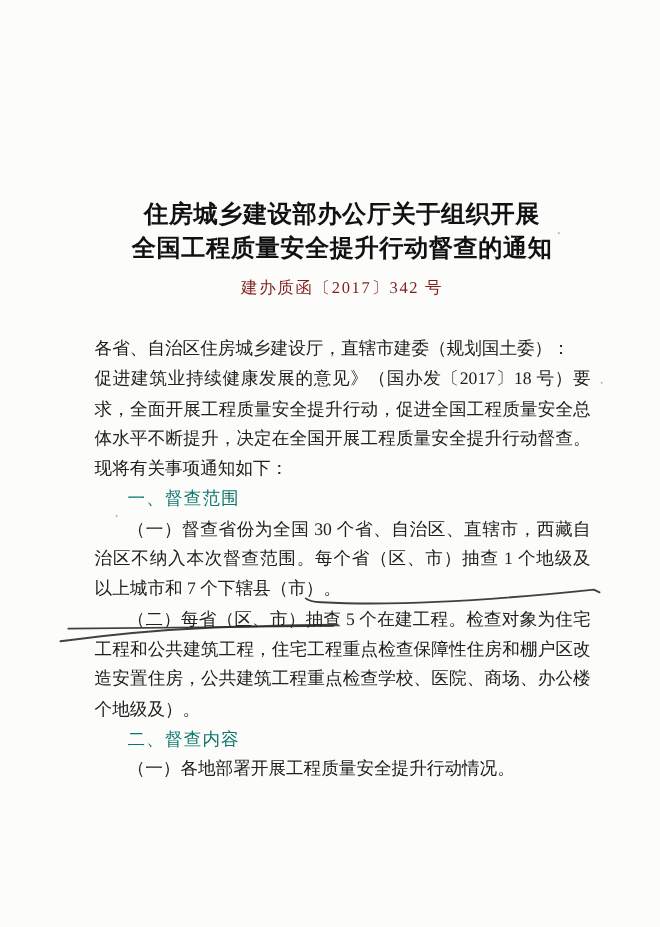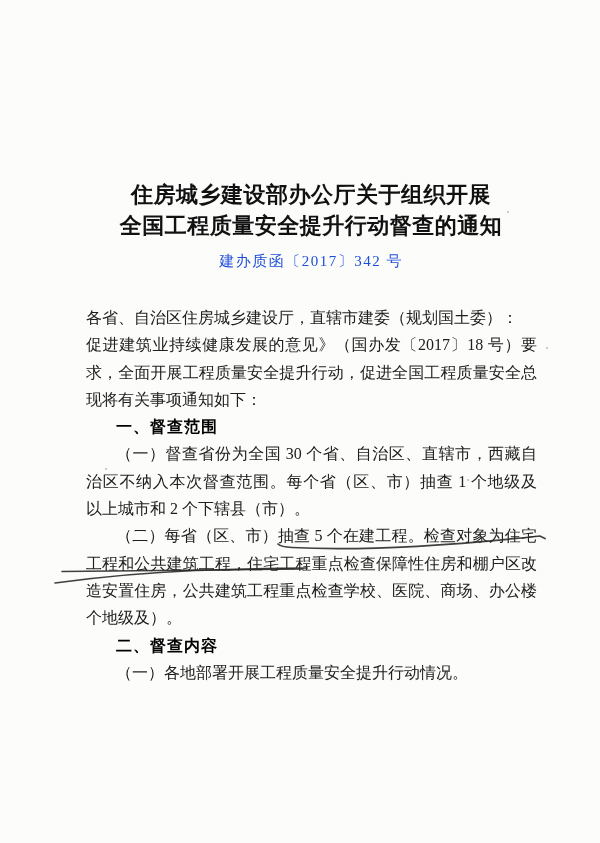--- a/index.html
+++ b/index.html
@@ -24,43 +24,43 @@
     white-space: nowrap;
   }
   .title1 { top: 180px; }
   .title2 { top: 211px; }
 
   .docnum {
     position: absolute; left: 85px; width: 452px; top: 252px;
     text-align: center;
     font-size: 15px;
     letter-spacing: 1.5px;
-    color: #1d4ed8;
+    color: #7f1d1d;
     white-space: nowrap;
   }
 
   .bodyblock {
     position: absolute; left: 86px; top: 304px; width: 451px;
     font-size: 16px;
     color: #202020;
   }
   .line {
     height: 27.3px; line-height: 27.3px;
     white-space: nowrap;
   }
   .line.jst {
     white-space: normal;
     text-align: justify;
     text-align-last: justify;
   }
   .line.ind { padding-left: 30px; }
   .line.hd {
     font-family: "Liberation Sans", "DejaVu Sans", sans-serif;
-    font-weight: 700;
-    color: #000000;
+    font-weight: 400;
+    color: #0f766e;
     letter-spacing: 1px;
   }
 
   svg.marks {
     position: absolute; inset: 0;
     pointer-events: none;
   }
   .speck {
     position: absolute; width: 2px; height: 2px;
     background: #8f8f8f; border-radius: 50%; opacity: 0.6;
@@ -73,25 +73,26 @@
 
   <div class="title title1">住房城乡建设部办公厅关于组织开展</div>
   <div class="title title2">全国工程质量安全提升行动督查的通知</div>
 
   <div class="docnum">建办质函〔2017〕342 号</div>
 
   <div class="bodyblock">
     <div class="line">各省、自治区住房城乡建设厅，直辖市建委（规划国土委）：</div>
     <div class="line jst">促进建筑业持续健康发展的意见》（国办发〔2017〕18 号）要</div>
     <div class="line jst">求，全面开展工程质量安全提升行动，促进全国工程质量安全总</div>
+    <div class="line jst">体水平不断提升，决定在全国开展工程质量安全提升行动督查。</div>
     <div class="line">现将有关事项通知如下：</div>
     <div class="line ind hd">一、督查范围</div>
     <div class="line ind jst">（一）督查省份为全国 30 个省、自治区、直辖市，西藏自</div>
     <div class="line jst">治区不纳入本次督查范围。每个省（区、市）抽查 1 个地级及</div>
-    <div class="line">以上城市和 2 个下辖县（市）。</div>
+    <div class="line">以上城市和 7 个下辖县（市）。</div>
     <div class="line ind jst">（二）每省（区、市）抽查 5 个在建工程。检查对象为住宅</div>
     <div class="line jst">工程和公共建筑工程，住宅工程重点检查保障性住房和棚户区改</div>
     <div class="line jst">造安置住房，公共建筑工程重点检查学校、医院、商场、办公楼</div>
     <div class="line">个地级及）。</div>
     <div class="line ind hd">二、督查内容</div>
     <div class="line ind">（一）各地部署开展工程质量安全提升行动情况。</div>
   </div>
 
   <svg class="marks" width="600" height="843" viewBox="0 0 600 843">
     <path d="M 278 544 Q 281 547 292 547.5 C 360 551 455 545 540 536 L 545 538.5" fill="none" stroke="#2b2b2b" stroke-width="1.7" stroke-linecap="round" opacity="0.9"></path>

